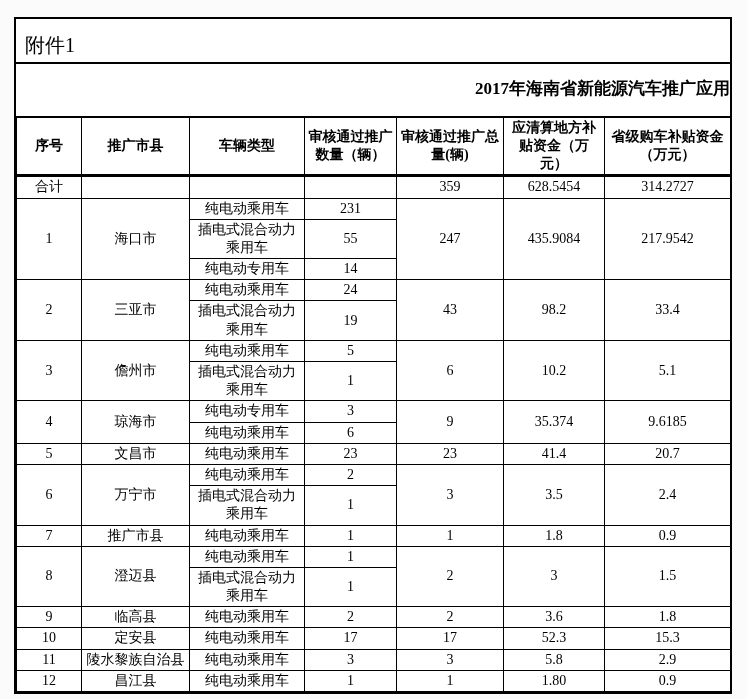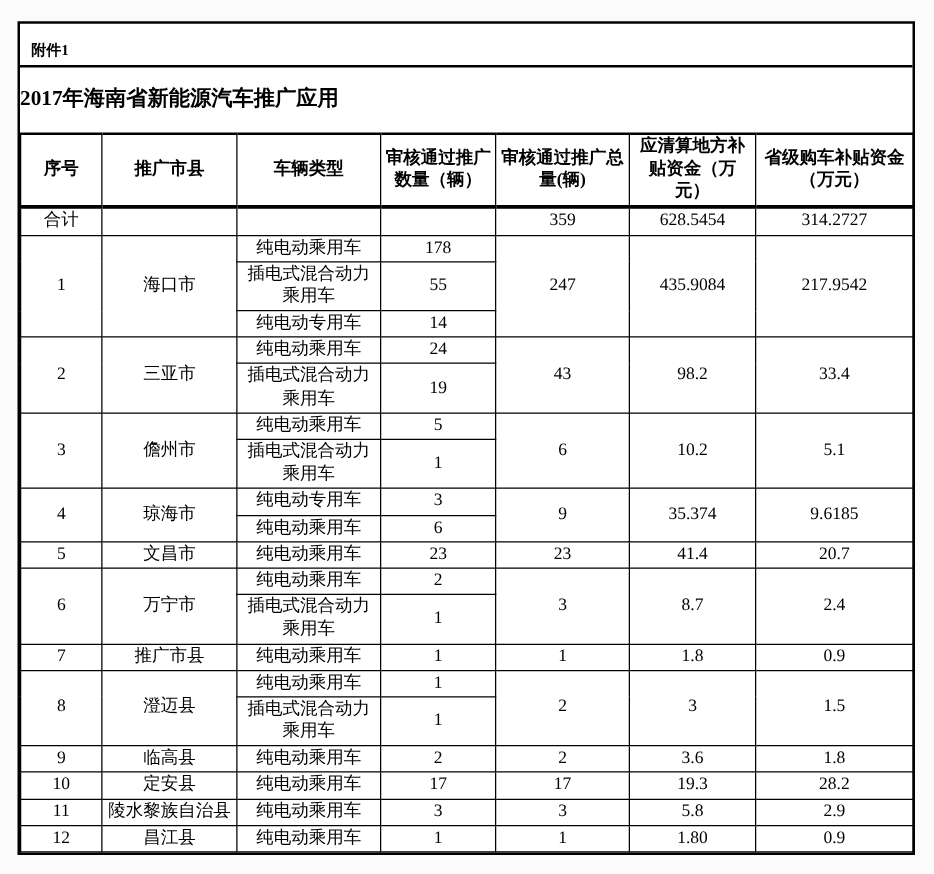--- a/index.html
+++ b/index.html
@@ -14,27 +14,27 @@
   .sheet {
     position: absolute;
     left: 14px;
     top: 17px;
     width: 714px;
     border: 2px solid #000;
     background: #ffffff;
     box-sizing: content-box;
   }
   .annex {
-    font-weight: bold;
-    font-size: 12px;
+    font-weight: normal;
+    font-size: 20px;
     padding: 13px 0 3px 9px;
     border-bottom: 2px solid #000;
   }
   .title-block {
-    text-align: left;
+    text-align: right;
     font-weight: bold;
     font-size: 17px;
     line-height: 1.75;
     padding: 10px 0 12px 0;
   }
   table.subsidy {
     width: 100%;
     border-collapse: collapse;
     table-layout: fixed;
     font-size: 14px;
@@ -102,21 +102,21 @@
         <td></td>
         <td></td>
         <td>359</td>
         <td>628.5454</td>
         <td>314.2727</td>
       </tr>
     <tr>
           <td rowspan="3">1</td>
           <td rowspan="3">海口市</td>
           <td>纯电动乘用车</td>
-          <td>178</td>
+          <td>231</td>
           <td rowspan="3">247</td>
           <td rowspan="3">435.9084</td>
           <td rowspan="3">217.9542</td>
         </tr>
         <tr>
           <td>插电式混合动力乘用车</td>
           <td>55</td>
         </tr>
         <tr>
           <td>纯电动专用车</td>
@@ -169,21 +169,21 @@
           <td>23</td>
           <td>41.4</td>
           <td>20.7</td>
         </tr>
         <tr>
           <td rowspan="2">6</td>
           <td rowspan="2">万宁市</td>
           <td>纯电动乘用车</td>
           <td>2</td>
           <td rowspan="2">3</td>
-          <td rowspan="2">8.7</td>
+          <td rowspan="2">3.5</td>
           <td rowspan="2">2.4</td>
         </tr>
         <tr>
           <td>插电式混合动力乘用车</td>
           <td>1</td>
         </tr>
         <tr>
           <td>7</td>
           <td>推广市县</td>
           <td>纯电动乘用车</td>
@@ -213,22 +213,22 @@
           <td>2</td>
           <td>3.6</td>
           <td>1.8</td>
         </tr>
         <tr>
           <td>10</td>
           <td>定安县</td>
           <td>纯电动乘用车</td>
           <td>17</td>
           <td>17</td>
-          <td>19.3</td>
-          <td>28.2</td>
+          <td>52.3</td>
+          <td>15.3</td>
         </tr>
         <tr>
           <td>11</td>
           <td>陵水黎族自治县</td>
           <td>纯电动乘用车</td>
           <td>3</td>
           <td>3</td>
           <td>5.8</td>
           <td>2.9</td>
         </tr>

